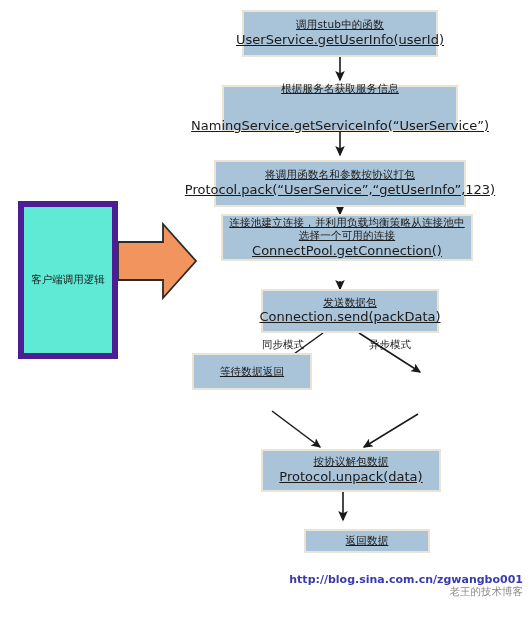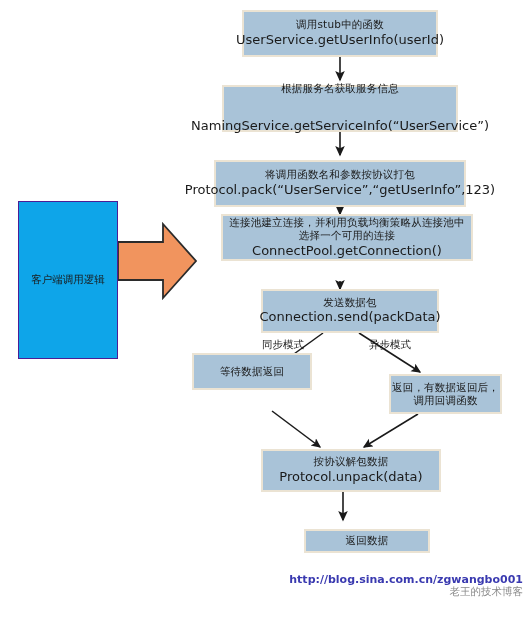--- a/index.html
+++ b/index.html
@@ -34,20 +34,21 @@
     box-sizing: border-box;
     background: #a9c3d8;
     border: 2px solid #ebe3d3;
     display: flex;
     flex-direction: column;
     align-items: center;
     justify-content: center;
     text-align: center;
     color: #1a1a1a;
     line-height: 1.28;
+    text-decoration: underline;
   }
   .node .ln {
     display: block;
     white-space: nowrap;
   }
   .ln.cn {
     font-family: "DejaVu Sans", "Liberation Sans", sans-serif;
     font-size: 10.5px;
     letter-spacing: 0.2px;
   }
@@ -55,22 +56,22 @@
     font-family: "DejaVu Sans", "Liberation Sans", sans-serif;
     font-size: 13px;
   }
   .ln.wrap {
     white-space: normal;
   }
   
   .gold-panel {
     position: absolute;
     box-sizing: border-box;
-    background: #0ea5e9;
-    border: 1px solid #4c1d95;
+    background: #5eead4;
+    border: 6px solid #4c1d95;
     display: flex;
     align-items: center;
     justify-content: center;
   }
   .gold-panel .label {
     font-family: "DejaVu Sans", "Liberation Sans", sans-serif;
     font-size: 10.5px;
     color: #1a1a1a;
   }
   
@@ -162,24 +163,20 @@
     <span class="ln code">Connection.send(packData)</span>
   </div>
 
   <div class="branch-label" style="left:262px; top:338px;">同步模式</div>
   <div class="branch-label" style="left:369px; top:338px;">异步模式</div>
 
   <div class="node" style="left:192px; top:353px; width:120px; height:37px;">
     <span class="ln cn">等待数据返回</span>
   </div>
 
-  <div class="node" style="left:389px; top:374px; width:113px; height:40px;">
-    <span class="ln cn">返回，有数据返回后，</span>
-    <span class="ln cn">调用回调函数</span>
-  </div>
 
   <div class="node" style="left:261px; top:449px; width:180px; height:43px;">
     <span class="ln cn">按协议解包数据</span>
     <span class="ln code">Protocol.unpack(data)</span>
   </div>
 
   <div class="node" style="left:304px; top:521px; width:126px; height:24px;margin-top:8px;">
     <span class="ln cn">返回数据</span>
   </div>
 

